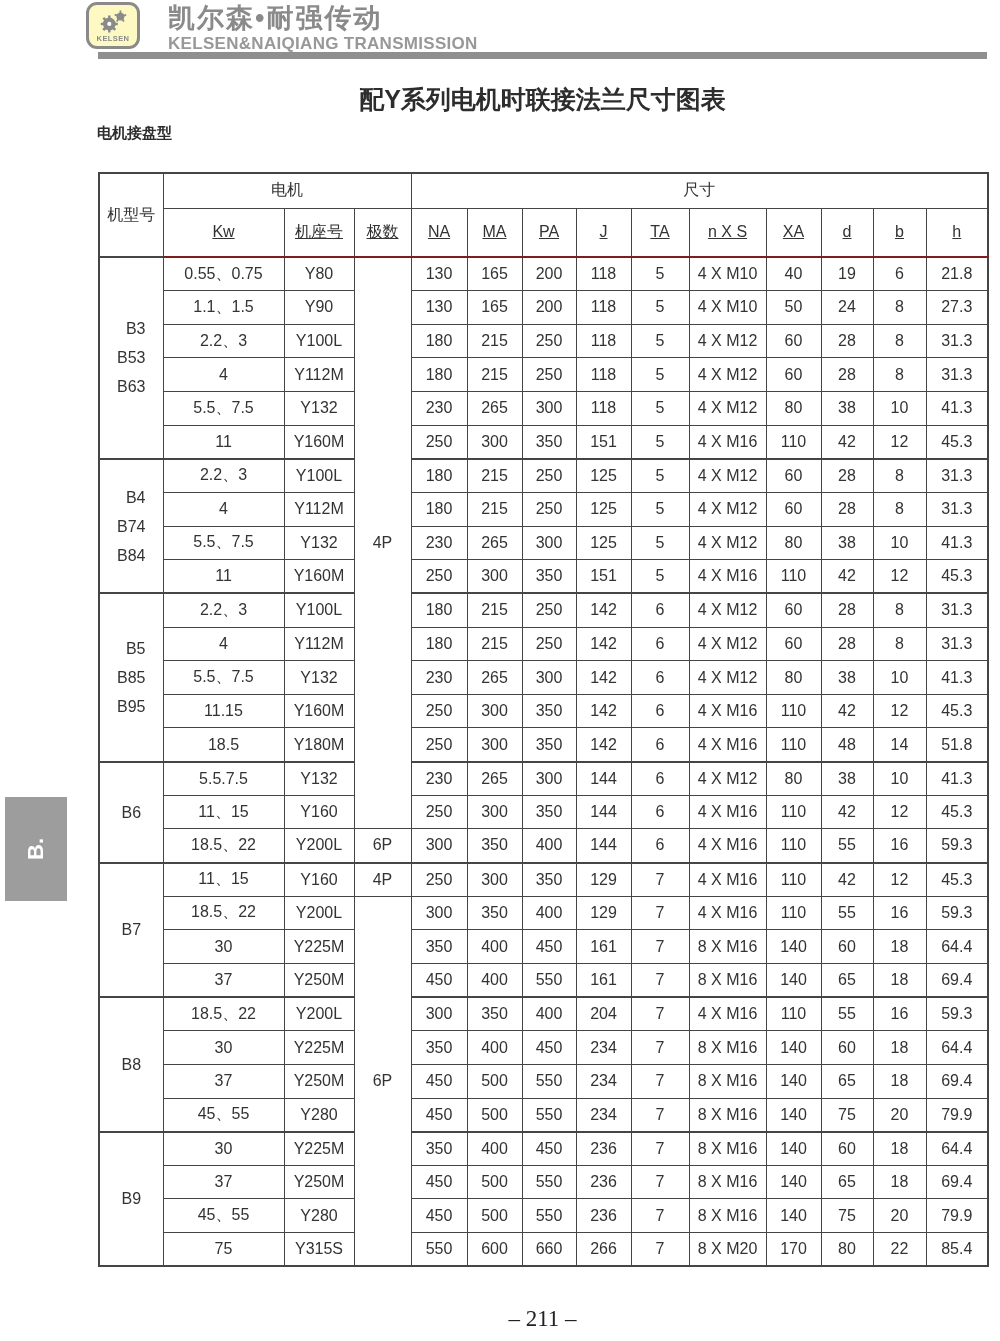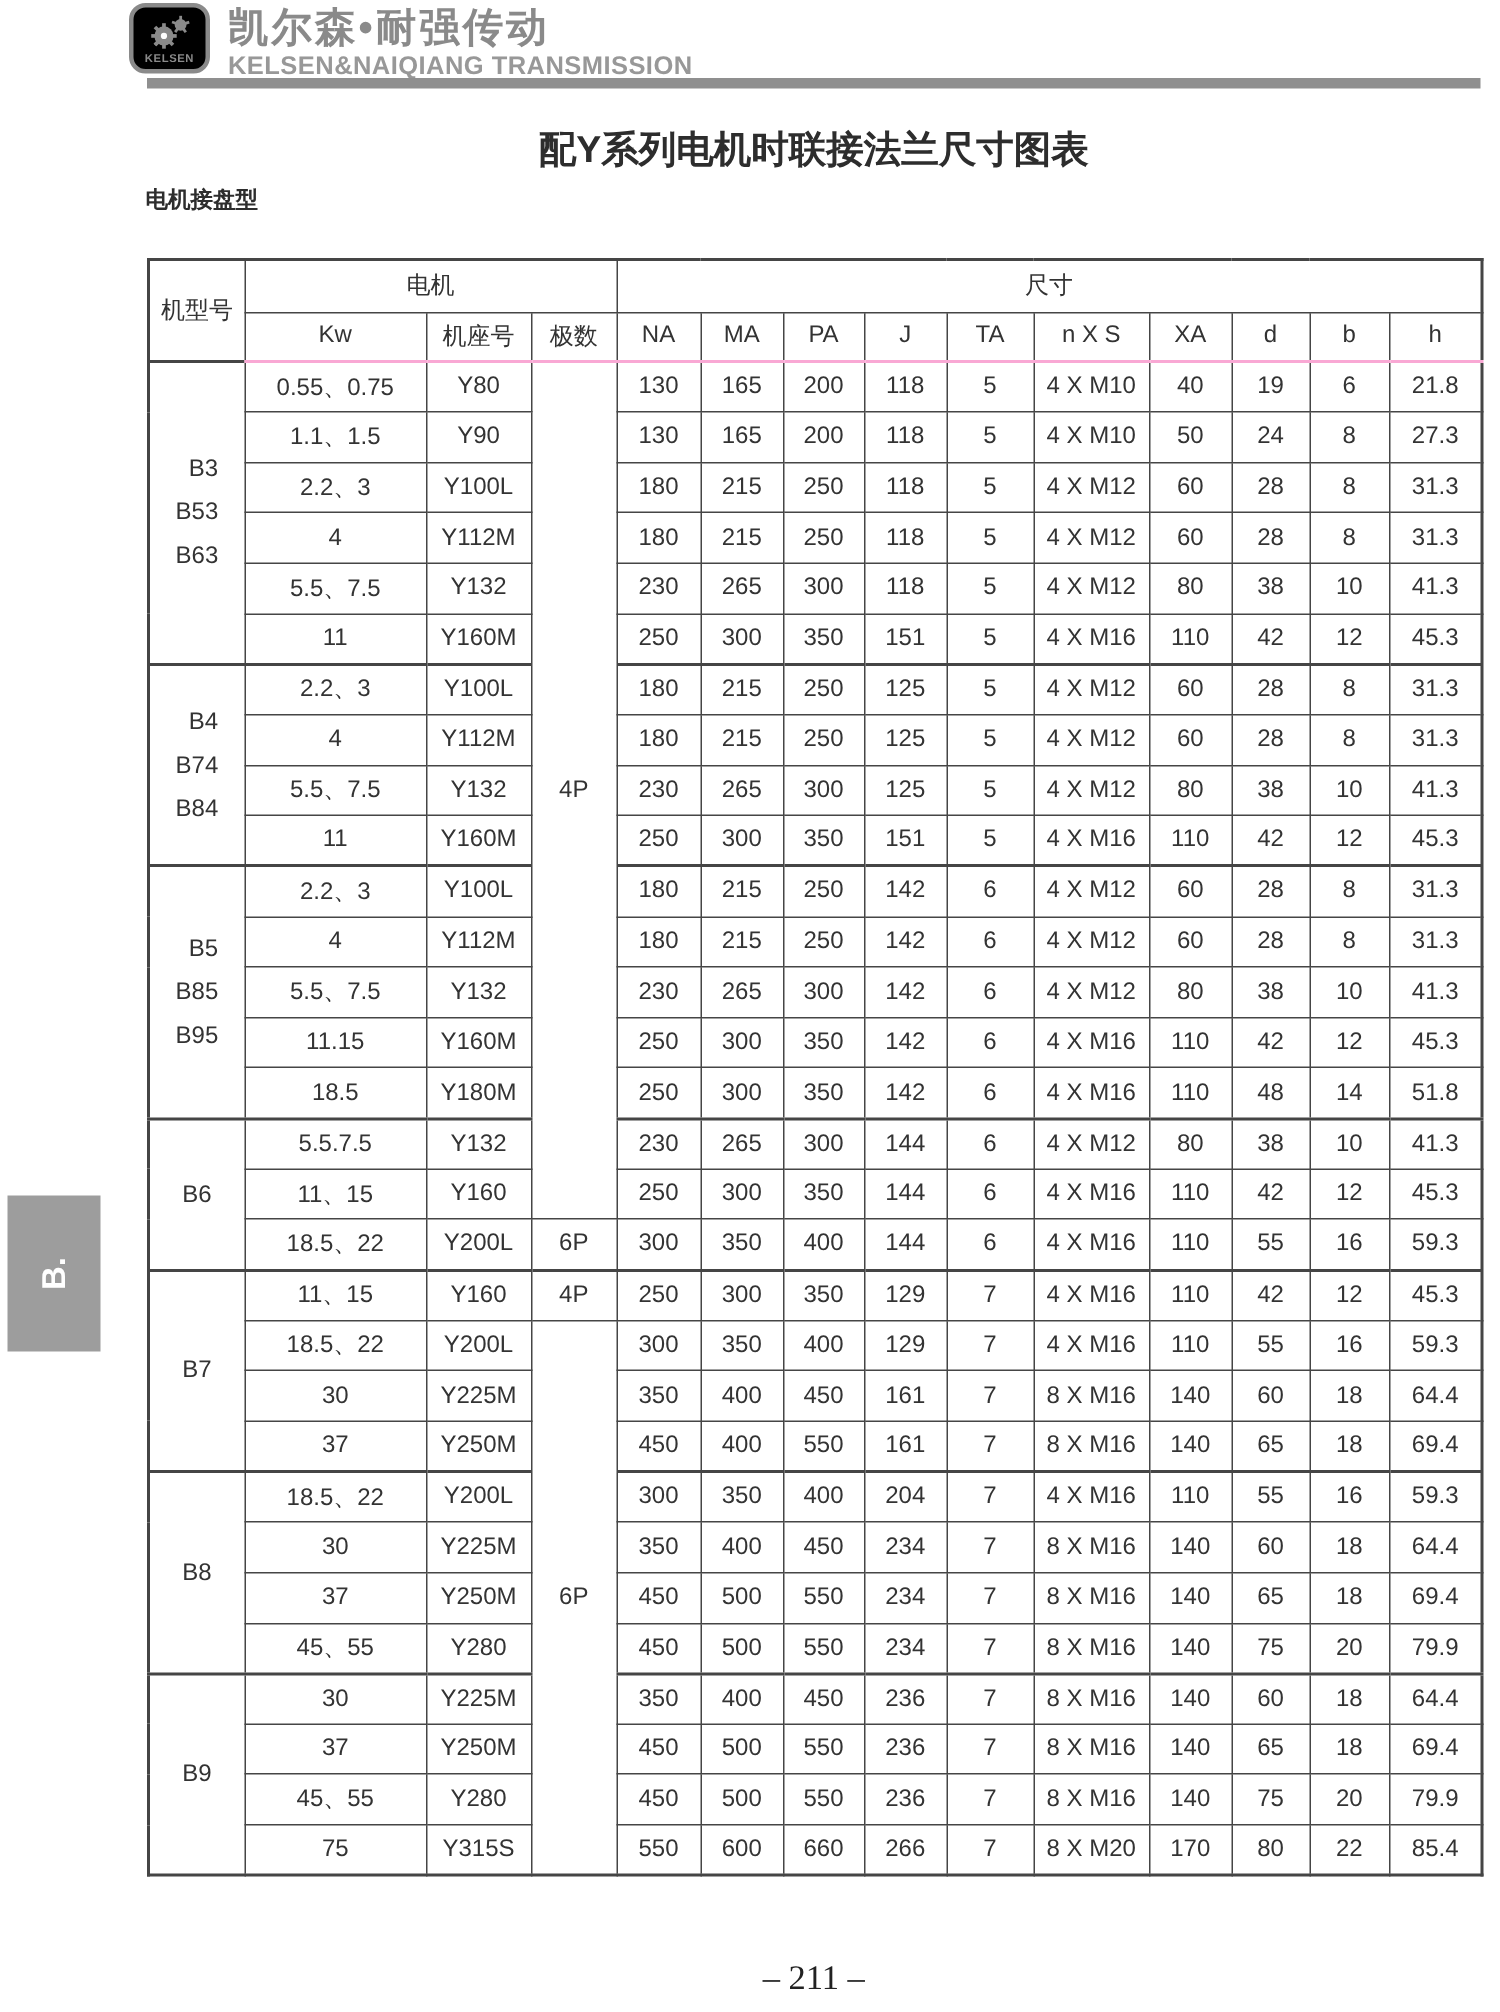--- a/index.html
+++ b/index.html
@@ -8,24 +8,24 @@
     position: relative; width: 1000px; height: 1341px;
     background: #ffffff; overflow: hidden;
     font-family: "Liberation Sans", sans-serif;
   }
 
   
   .brand { position: absolute; left: 86px; top: 2px; display: flex; align-items: flex-start; }
   .logo-box {
     width: 54px; height: 47px; border: 3px solid #8a8a8a; border-radius: 11px;
     display: flex; flex-direction: column; align-items: center; justify-content: center;
-    background: #000000;
+    background: #fef9c3;
   }
   .logo-word { font-size: 7.5px; font-weight: bold; color: #8a8a8a; letter-spacing: .4px; margin-top: -1px; }
-  .brand-text { margin-left: 12px; }
+  .brand-text { margin-left: 28px; }
   .brand-cn { font-size: 27px; font-weight: bold; color: #8a8a8a; letter-spacing: 2px; line-height: 32px; }
   .brand-en { font-size: 17px; font-weight: bold; color: #989898; letter-spacing: .3px; margin-top: 0px; }
   .header-rule { position: absolute; left: 98px; top: 52px; width: 889px; height: 7px; background: #8f8f8f; }
 
   
   .doc-title {
     position: absolute; left: 98px; top: 83px; width: 889px;
     text-align: center; font-size: 25px; font-weight: bold; color: #2d2d2d;
   }
   .section-title {
@@ -38,21 +38,21 @@
   table {
     border-collapse: collapse; table-layout: fixed; width: 889px;
     border: 2px solid #454545;
   }
   th, td {
     border: 1px solid #454545; text-align: center; vertical-align: middle;
     font-size: 16px; font-weight: normal; color: #333333; padding: 0;
     overflow: hidden; white-space: nowrap;
   }
   thead tr:first-child th { height: 35px; }
-  thead tr:last-child th { height: 33px; border-bottom: 2px solid #f9a8d4; }
+  thead tr:last-child th { height: 49px; border-bottom: 2px solid #7f1d1d; text-decoration: underline; }
   tbody tr { height: 33.65px; }
   tbody tr.group-start td { border-top: 2px solid #454545; }
   .model-cell .stack { display: inline-block; text-align: right; line-height: 29px; }
 
   
   .side-tab {
     position: absolute; left: 5px; top: 797px; width: 62px; height: 104px;
     background: #9d9d9d; display: flex; align-items: center; justify-content: center;
   }
   .side-tab span {

